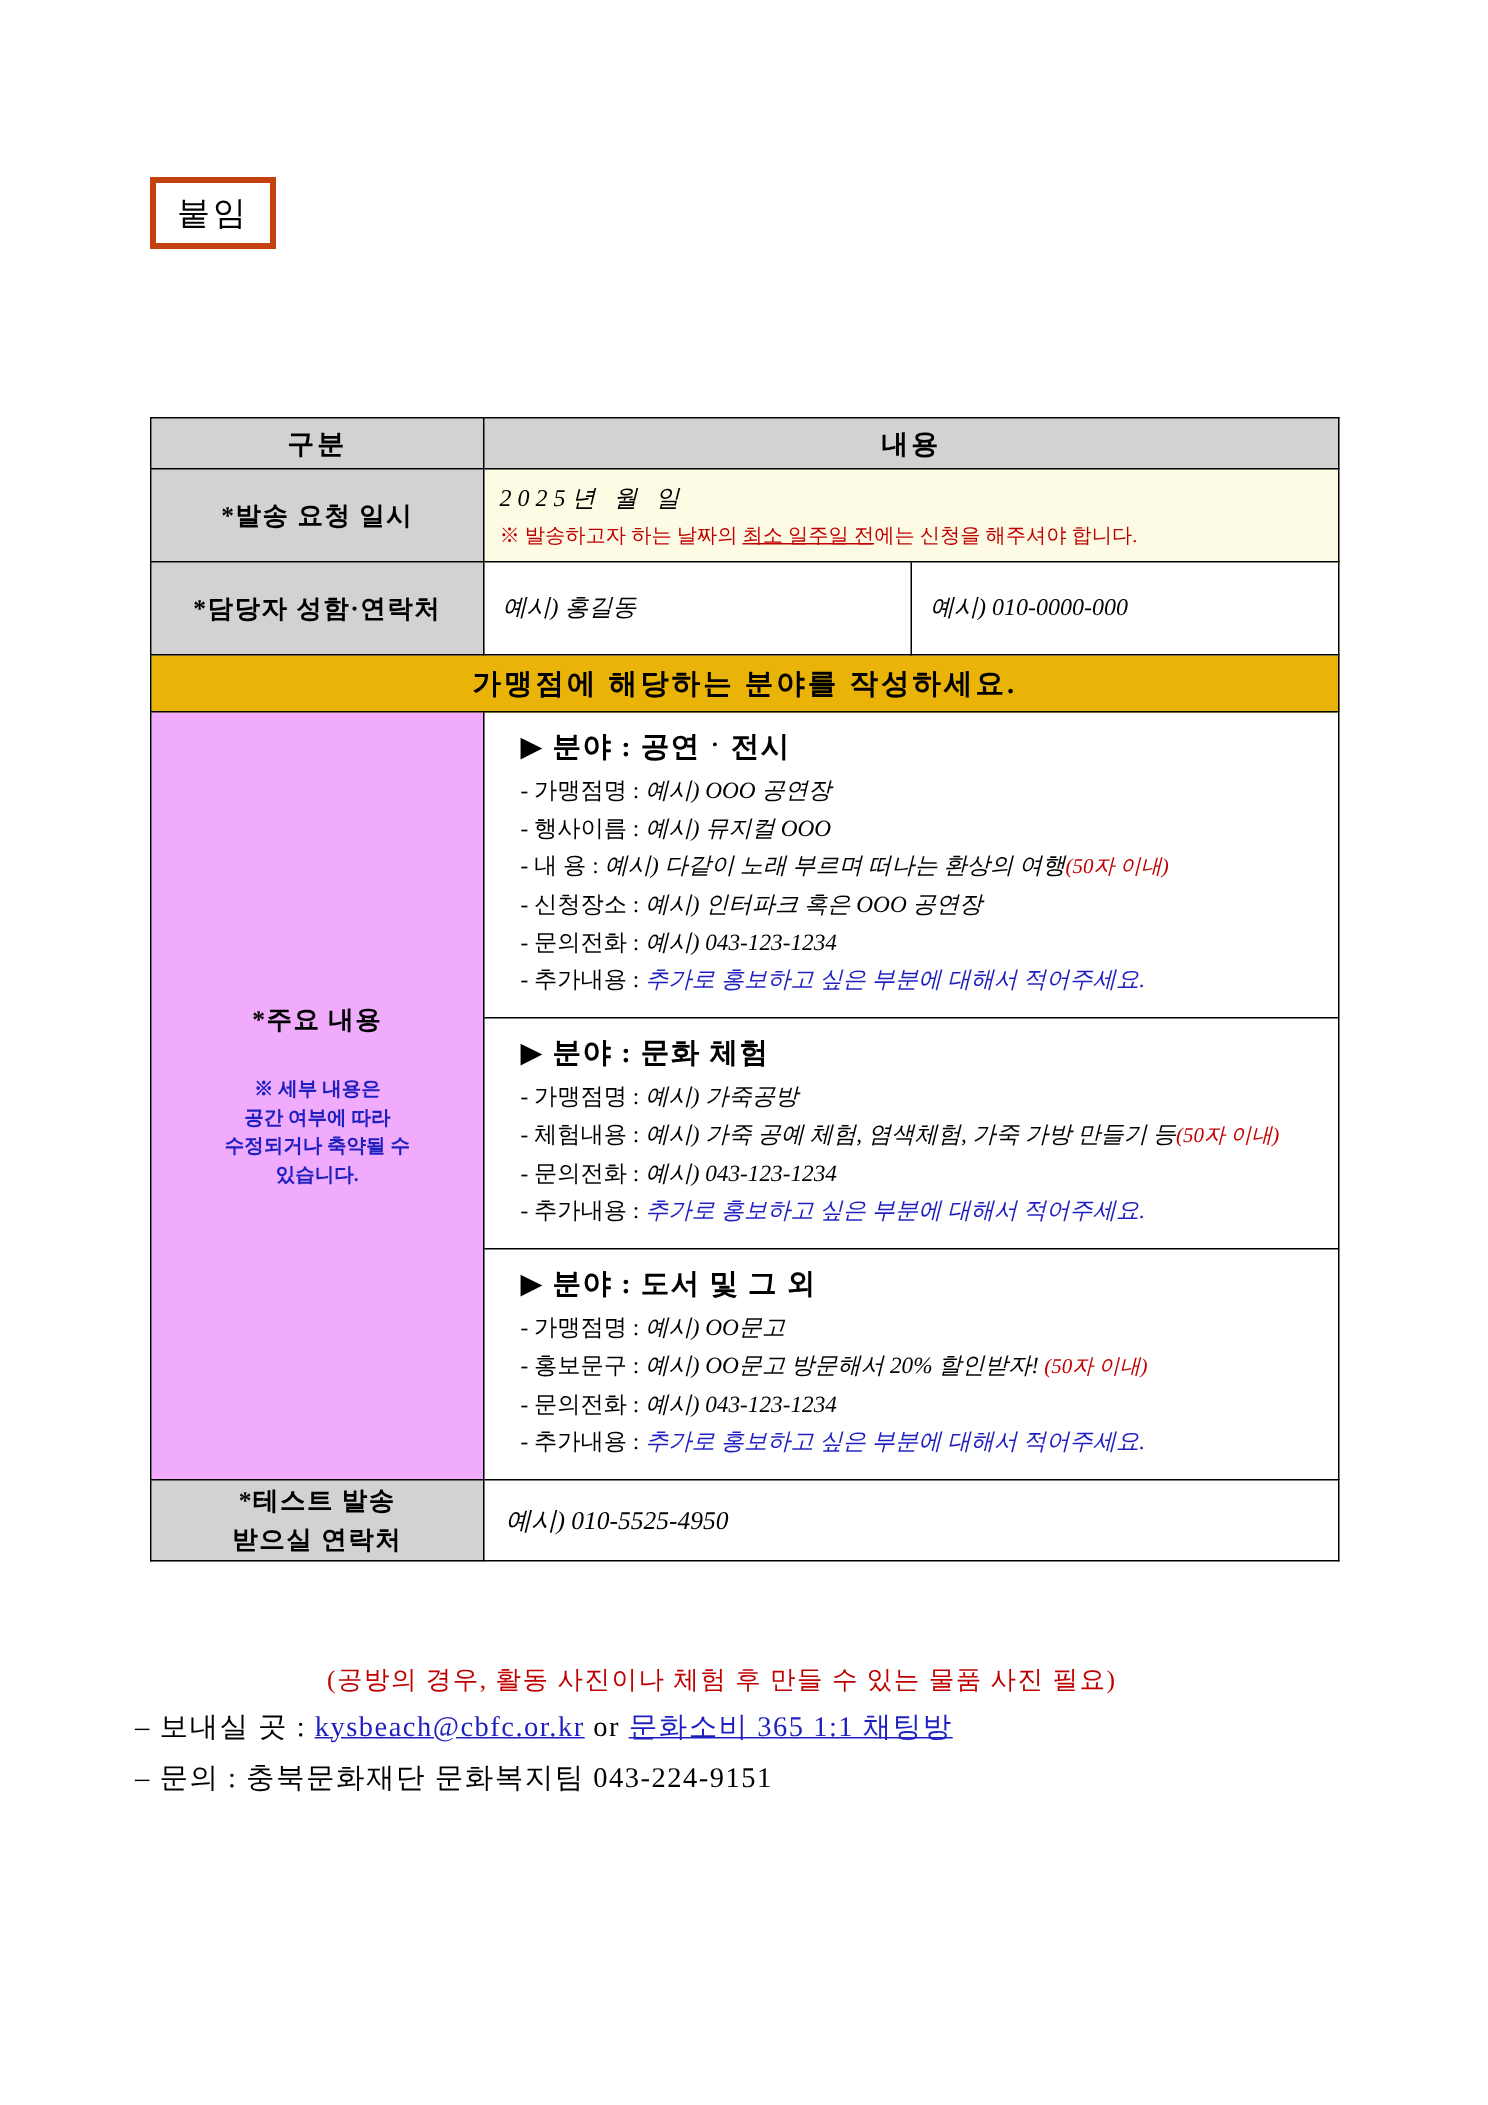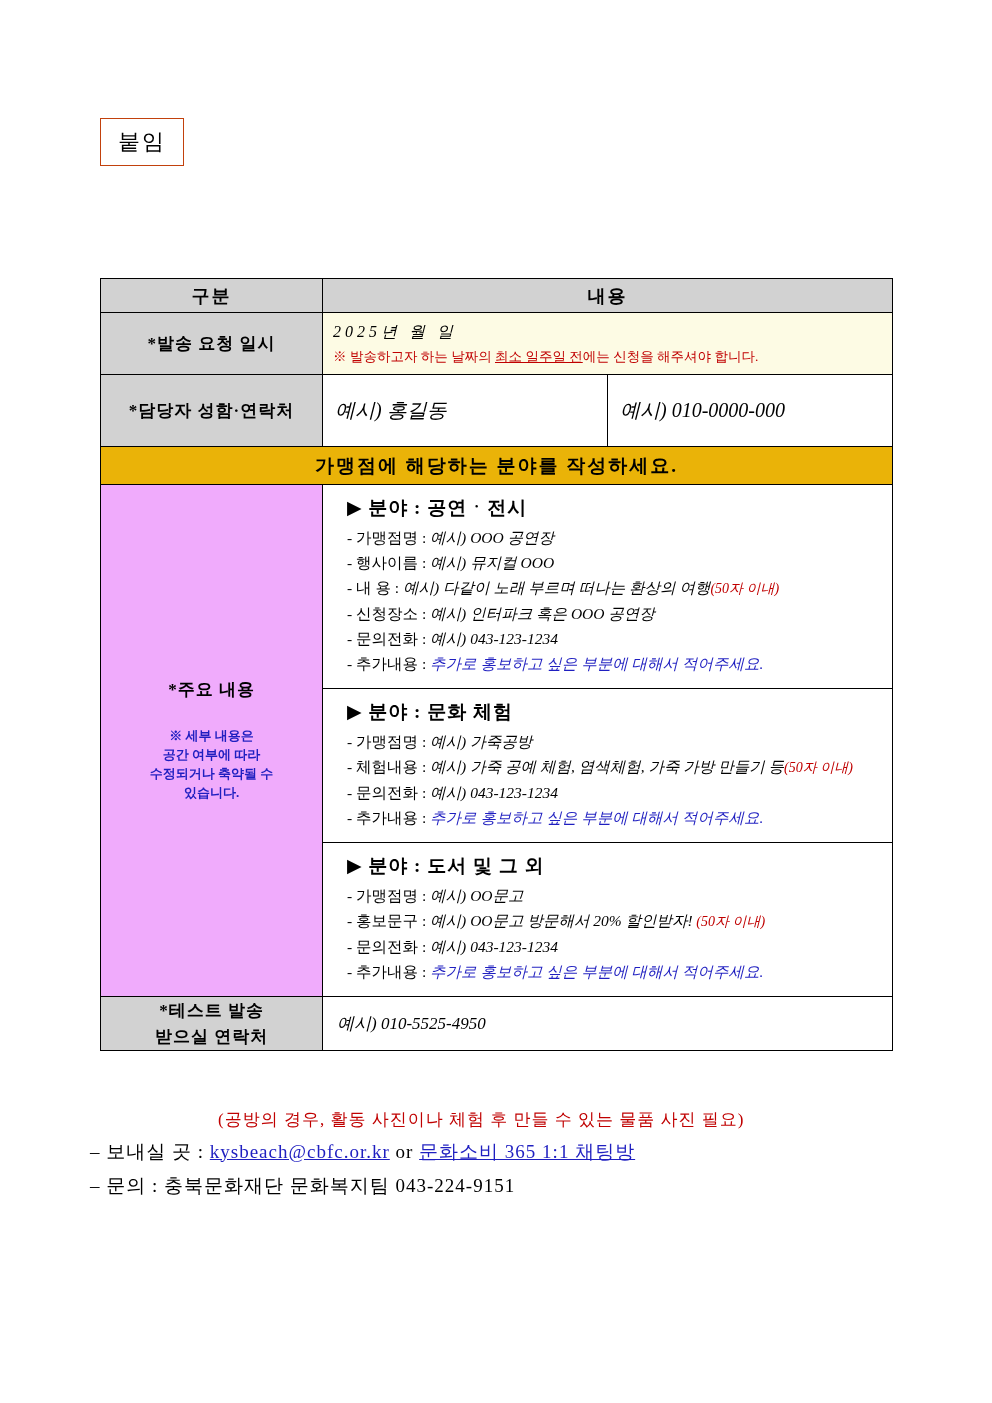--- a/index.html
+++ b/index.html
@@ -27,21 +27,21 @@
   .attach-row {
     position: absolute;
     top: 118px;
     left: 100px;
     width: 792px;
     display: flex;
     height: 48px;
   }
   .attach-label {
     width: 84px;
-    border: 1px solid #c2410c;
+    border: 4px solid #c2410c;
     display: flex;
     align-items: center;
     justify-content: center;
     font-size: 22px;
     letter-spacing: 2px;
     box-sizing: border-box;
   }
   .attach-value {
     flex: 1;
     border: 1px solid #000;
@@ -112,22 +112,22 @@
   }
   .cell-yellow .line2 {
     color: #c00000;
     font-size: 13.5px;
     margin-top: 5px;
   }
   .cell-yellow .line2 u { text-decoration: underline; }
 
   .ex {
     font-style: italic;
-    font-size: 20px;
-    padding: 22px 12px;
+    font-size: 16px;
+    padding: 12px 12px;
   }
   .sectionbar {
     text-align: center;
     background: #eab308;
     font-size: 19px;
     font-weight: bold;
     height: 38px;
     letter-spacing: 2px;
   }
 

